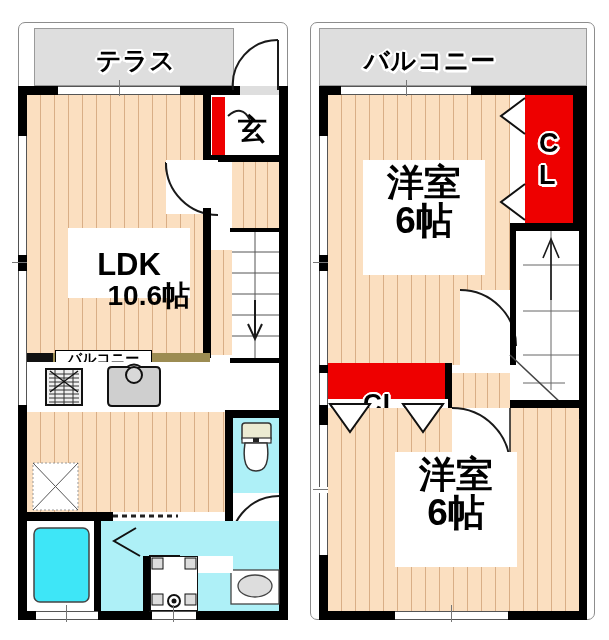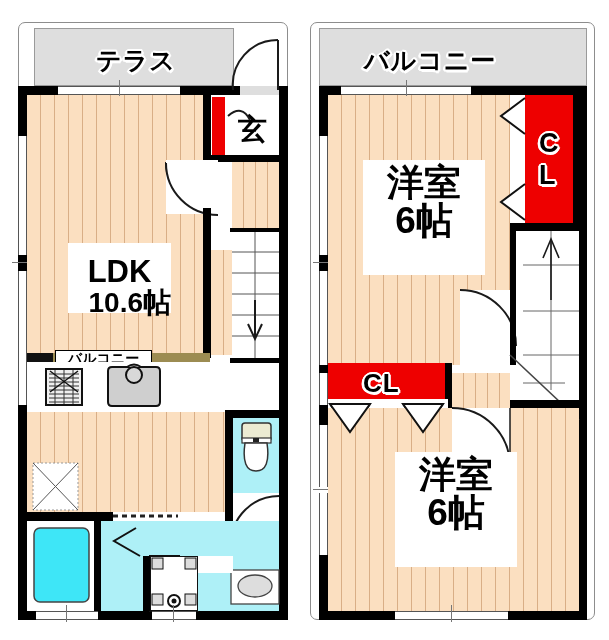--- a/index.html
+++ b/index.html
@@ -231,21 +231,21 @@
       <ellipse cx="255" cy="586" rx="17" ry="11" fill="#dddddd" stroke="#444" stroke-width="1.3"></ellipse>
     </svg>
     <div class="white" style="left:198px;top:521px;width:35px;height:52px;"></div>
     <div class="water" style="left:180px;top:521px;width:53px;height:35px;"></div>
 
     <div class="white" style="left:36px;top:611px;width:62px;height:9px;border-top:1px solid #555;border-bottom:1px solid #555;box-sizing:border-box;"></div>
     <div class="thinline" style="left:66px;top:605px;width:1px;height:17px;"></div>
     <div class="white" style="left:152px;top:611px;width:44px;height:9px;border-top:1px solid #555;border-bottom:1px solid #555;box-sizing:border-box;"></div>
     <div class="thinline" style="left:173px;top:605px;width:1px;height:17px;"></div>
 
-    <div class="boxlabel" style="left:68px;top:243px;width:103px;height:70px;font-size:31px;padding-top:13px;box-sizing:border-box;">
+    <div class="boxlabel" style="left:68px;top:228px;width:122px;height:70px;font-size:31px;padding-top:21px;box-sizing:border-box;">
       <div>LDK</div>
       <div style="font-size:28px;text-align:right;">10.6帖</div>
     </div>
 
   </div>
 
   <div class="plan" style="left:305px;top:0;width:304px;height:640px;">
 
     <div class="outer-round" style="left:5px;top:22px;width:285px;height:598px;"></div>
 
@@ -316,21 +316,21 @@
     </svg>
     <div class="floor vplank-narrow" style="left:147px;top:373px;width:58px;height:90px;"></div>
 
     <div class="cl" style="left:23px;top:363px;width:120px;height:36px;"></div>
     <div class="wall" style="left:140px;top:363px;width:7px;height:45px;"></div>
     <div class="white" style="left:23px;top:399px;width:120px;height:9px;"></div>
     <svg class="ov" width="304" height="640">
       <path d="M 25 404 L 45 432 L 65 404" fill="#ffffff" stroke="#111" stroke-width="2"></path>
       <path d="M 98 404 L 118 432 L 138 404" fill="#ffffff" stroke="#111" stroke-width="2"></path>
     </svg>
-    <div class="halo" style="left:58px;top:368px;font-size:26px;">CL</div>
+    <div class="halo" style="left:58px;top:388px;font-size:26px;">CL</div>
 
     <div class="floor vplank" style="left:23px;top:408px;width:251px;height:203px;"></div>
 
     <svg class="ov" width="304" height="640">
       <path d="M 25 404 L 45 432 L 65 404 Z" fill="#ffffff" stroke="#111" stroke-width="2"></path>
       <path d="M 98 404 L 118 432 L 138 404 Z" fill="#ffffff" stroke="#111" stroke-width="2"></path>
     </svg>
 
     <div class="white" style="left:147px;top:408px;width:58px;height:55px;"></div>
     <svg class="ov" width="304" height="640">

